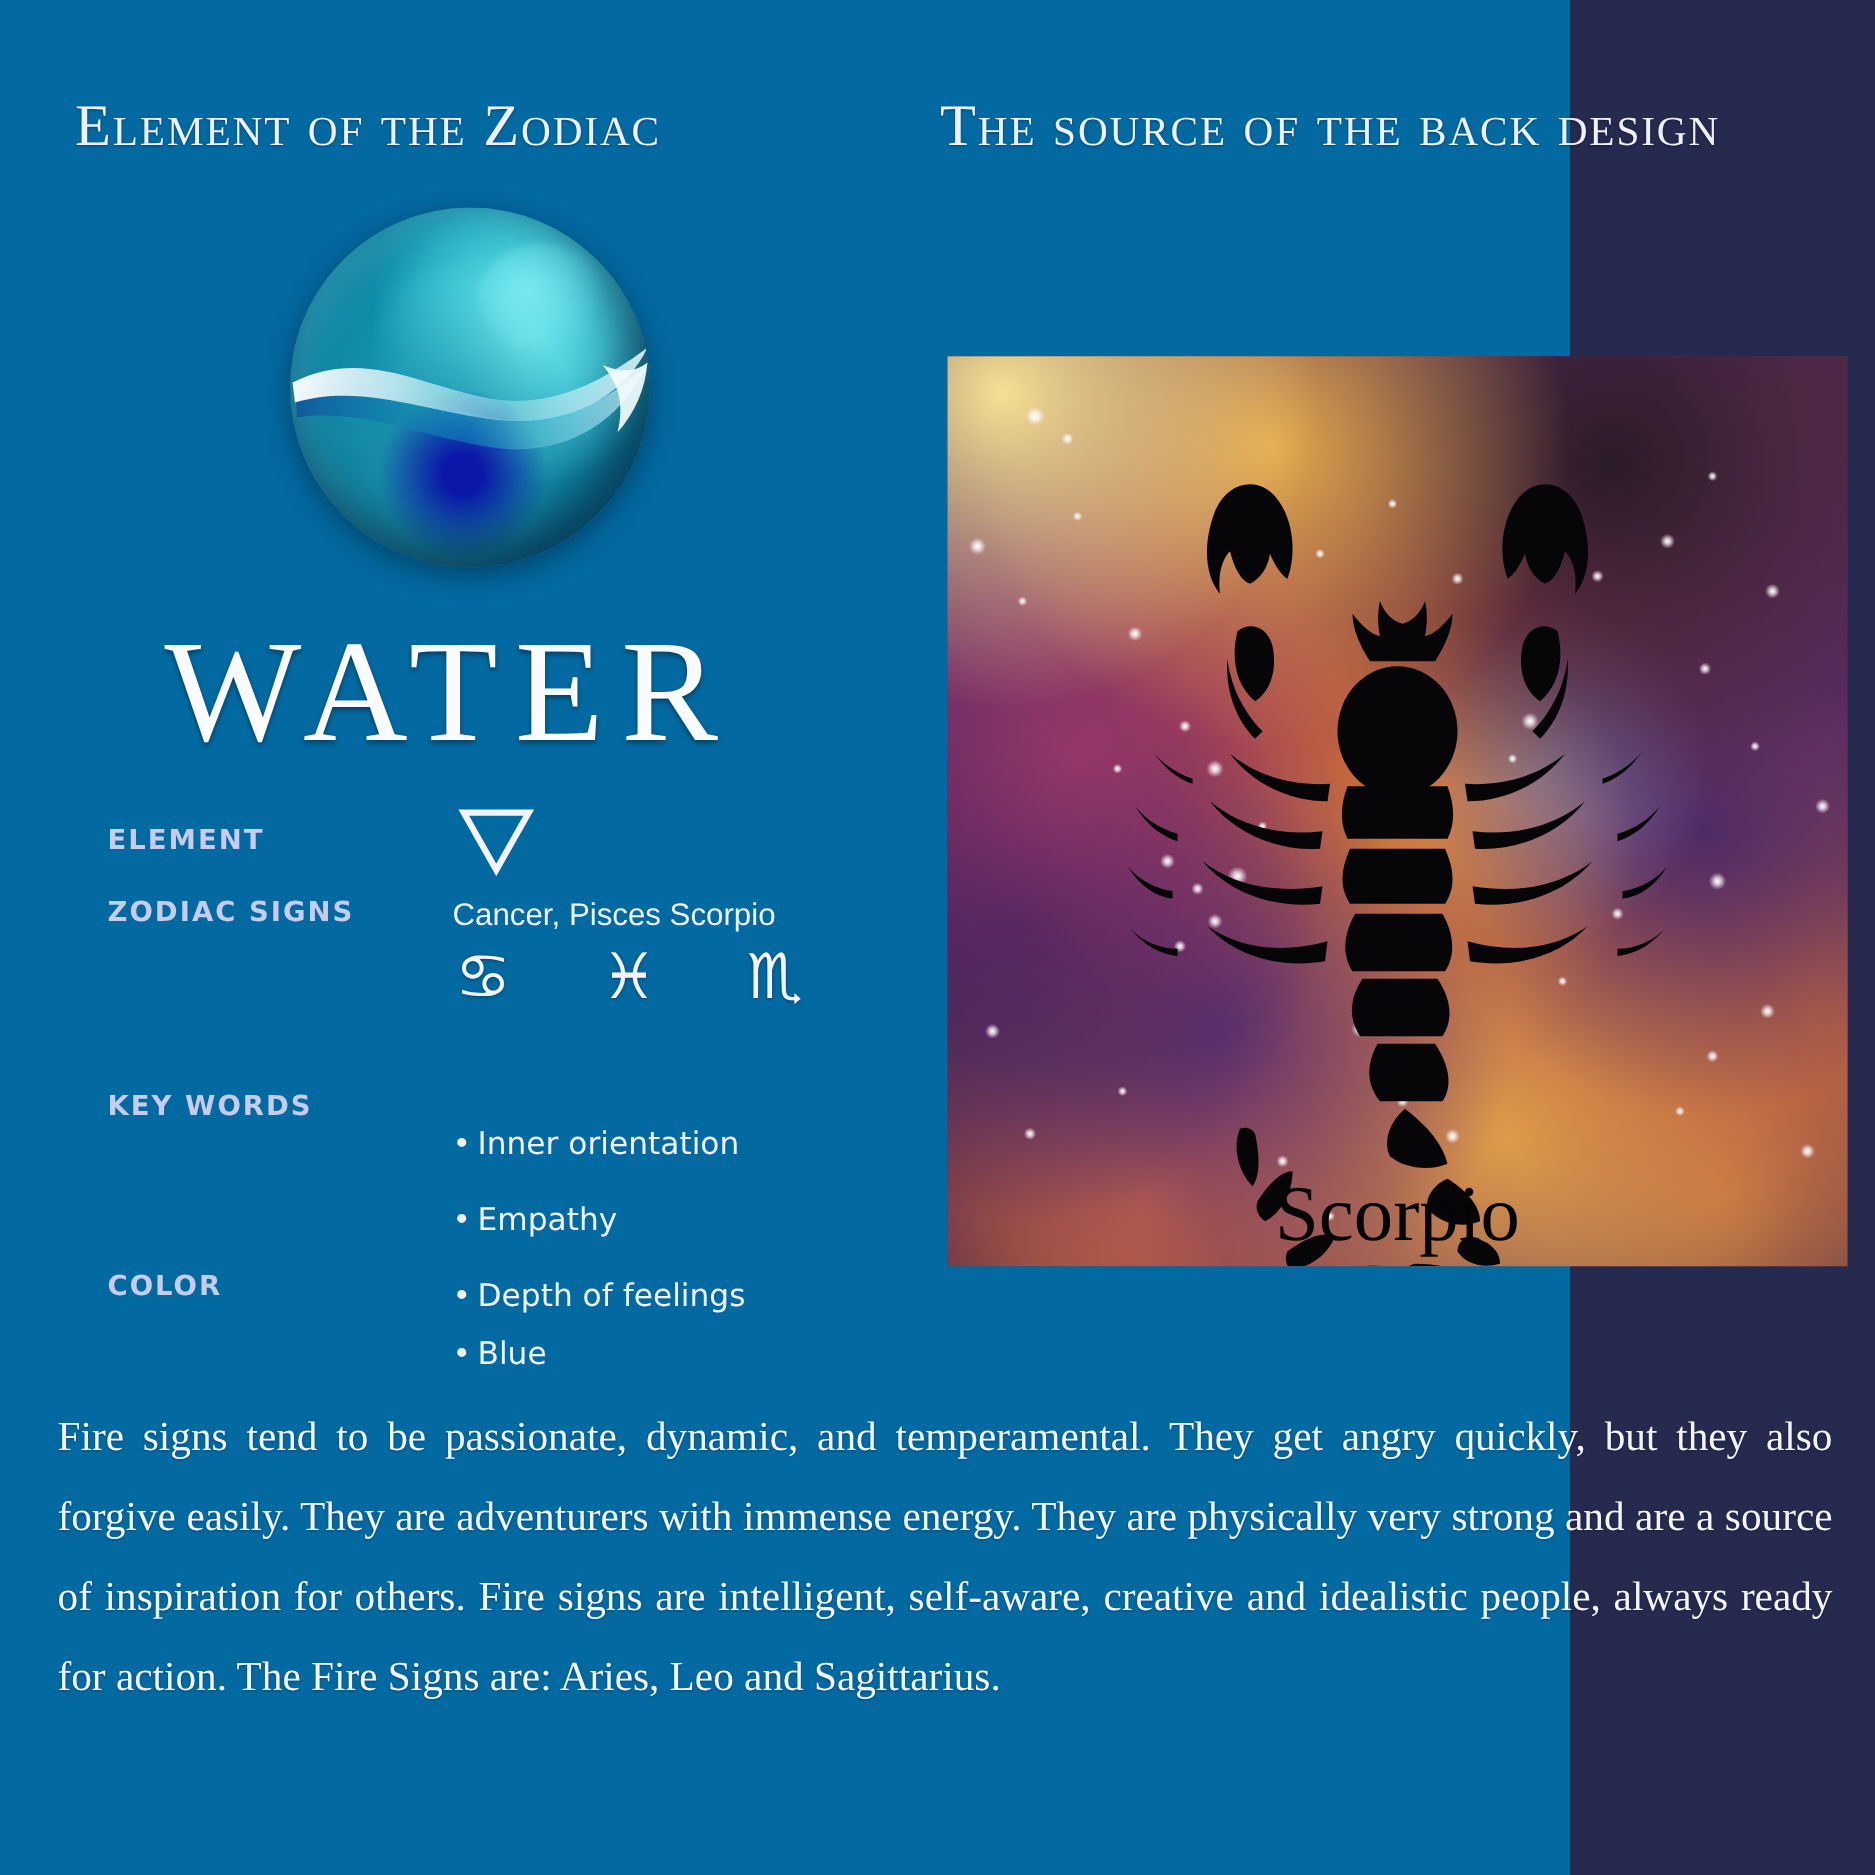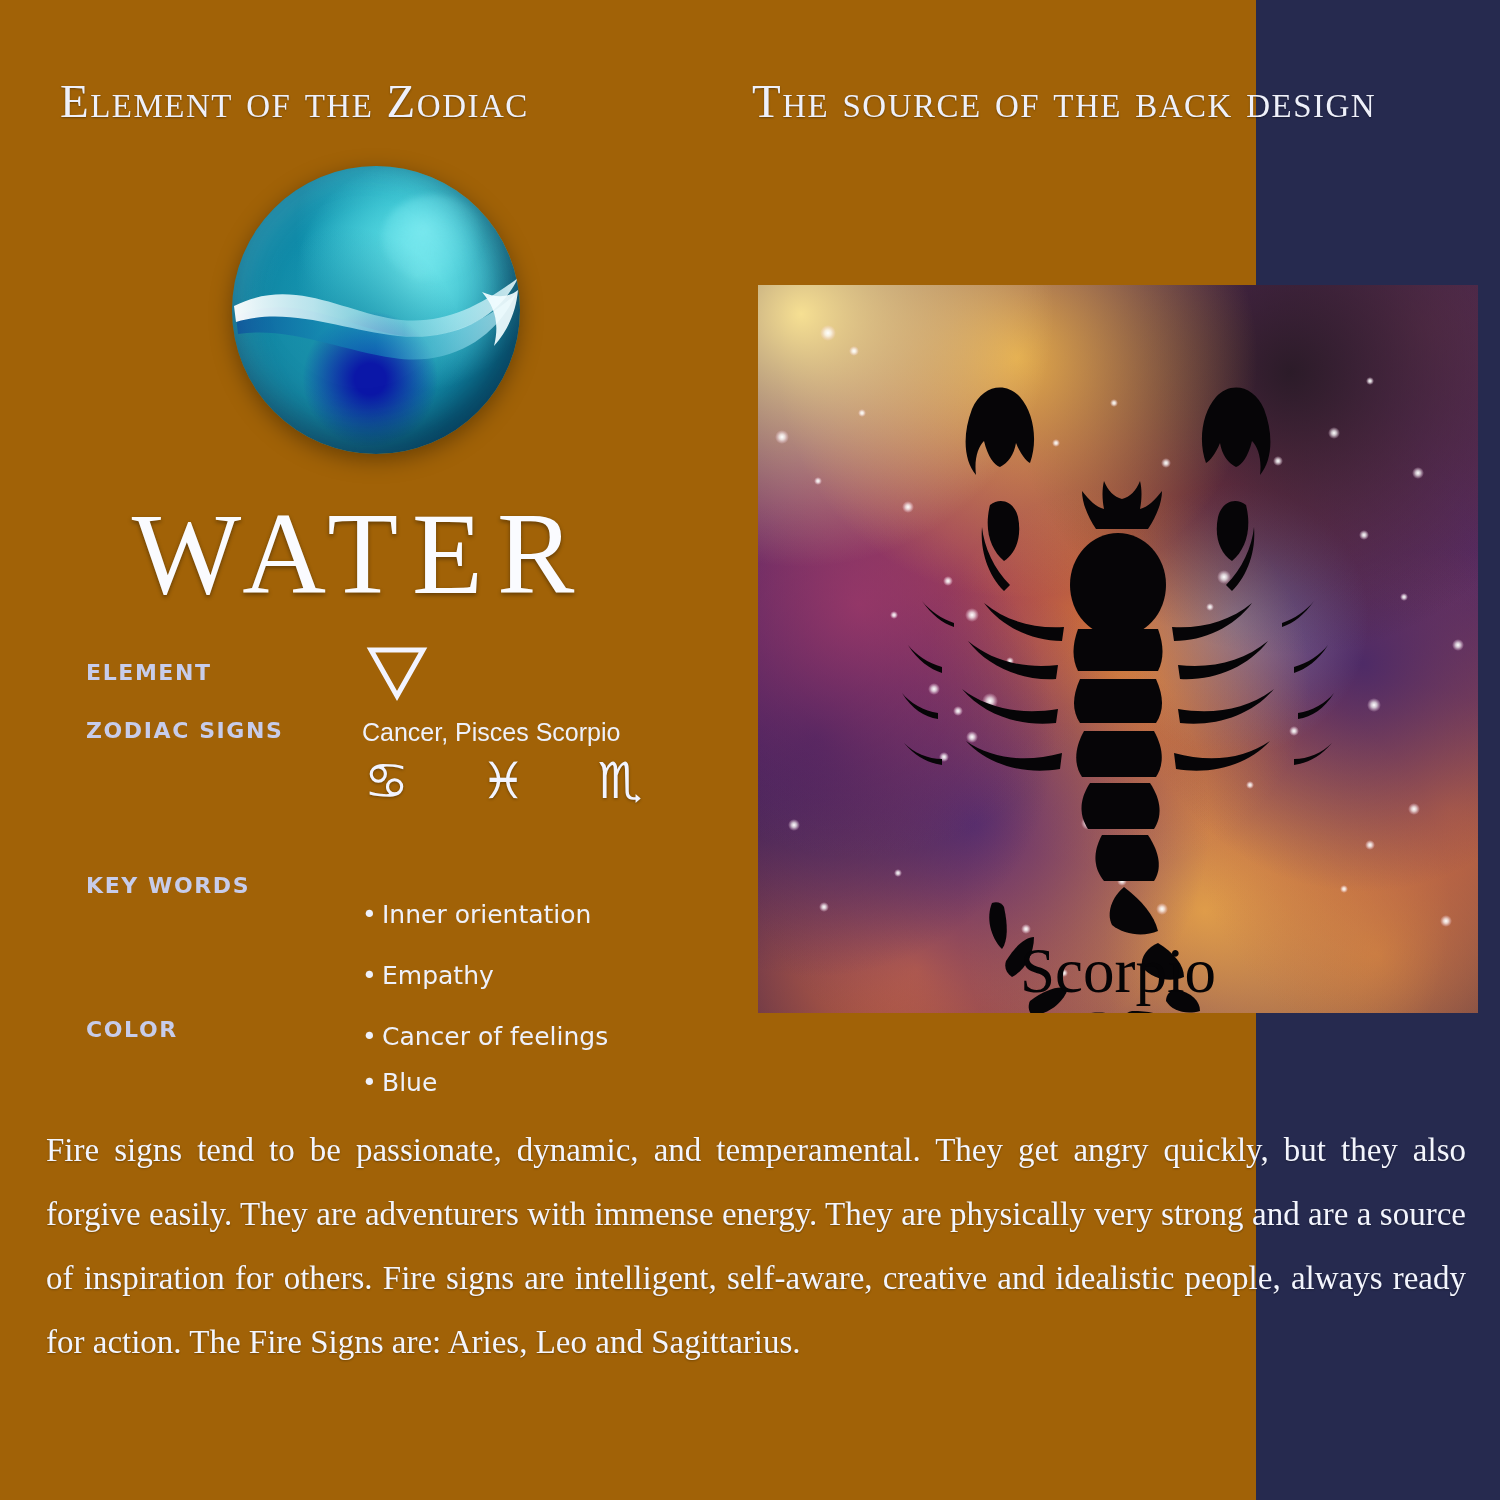--- a/index.html
+++ b/index.html
@@ -11,21 +11,21 @@
     width: 1500px;
     height: 1500px;
     overflow: hidden;
     font-family: "DejaVu Sans", sans-serif;
     -webkit-font-smoothing: antialiased;
   }
   .page {
     position: relative;
     width: 1256px;
     height: 1500px;
-    background: #a16207;
+    background: #0369a1;
   }
 
   
   .head-left, .head-right {
     position: absolute;
     font-family: "Liberation Serif", "DejaVu Serif", serif;
     color: #eef0fa;
     font-variant: small-caps;
     font-size: 47px;
     letter-spacing: 1.5px;
@@ -245,21 +245,21 @@
   </div>
 
   <div class="attr-label lbl-zodiac">ZODIAC SIGNS</div>
   <div class="attr-value val-zodiac">Cancer, Pisces Scorpio</div>
   <div class="glyphs">♋ ♓ ♏</div>
 
   <div class="attr-label lbl-keys">KEY WORDS</div>
   <ul class="bullets">
     <li>Inner orientation</li>
     <li>Empathy</li>
-    <li>Cancer of feelings</li>
+    <li>Depth of feelings</li>
   </ul>
 
   <div class="attr-label lbl-color">COLOR</div>
   <ul class="bullets color-list">
     <li>Blue</li>
   </ul>
 
   <div class="nebula">
     <svg class="nebula-stars" viewBox="0 0 720 728">
       <defs>

